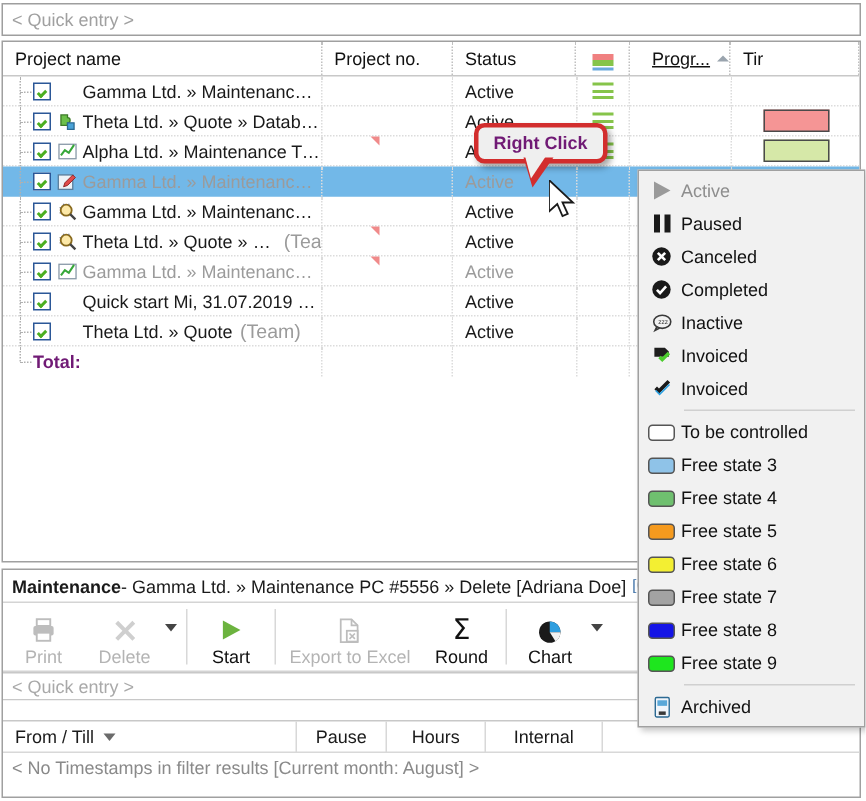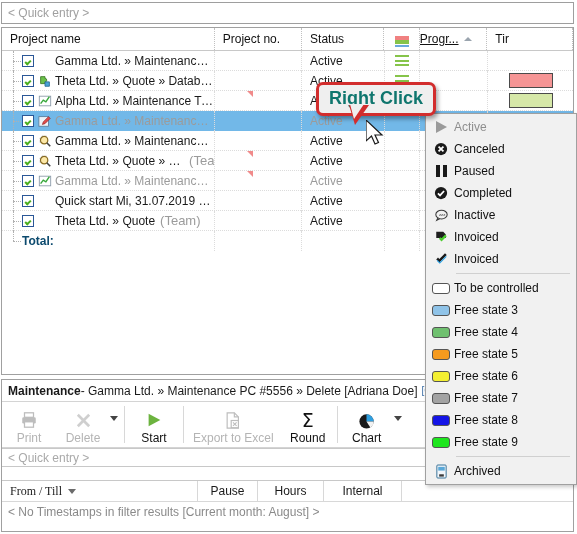--- a/index.html
+++ b/index.html
@@ -29,21 +29,21 @@
     font-size:12px;color:#111;
   }
   .grid-head .hc{
     box-sizing:border-box;padding:4px 0 0 8px;border-right:1px dotted #c0c0c0;
     white-space:nowrap;overflow:hidden;position:relative;
   }
   .c-name{width:251px;}
   .c-no{width:102px;}
   .c-status{width:96px;}
   .c-bars{width:42px;padding-left:0 !important;}
-  .c-prog{width:80px;padding-right:4px;padding-left:0 !important;text-decoration:underline;}
+  .c-prog{width:80px;text-align:right;padding-right:4px;padding-left:0 !important;text-decoration:underline;}
   .c-time{width:100px;}
 
   .sortcaret{
     display:inline-block;width:0;height:0;margin-left:5px;vertical-align:2px;
     border-left:4px solid transparent;border-right:4px solid transparent;
     border-bottom:4px solid #9aa4ae;
   }
 
   .rows{position:relative;}
   .row{display:flex;height:20px;align-items:center;position:relative;
@@ -87,21 +87,21 @@
   .barstack{width:14px;height:11px;display:flex;flex-direction:column;justify-content:space-between;}
   .barstack i{display:block;height:2px;background:#86c44a;}
   .barstack.multi i:nth-child(1){background:#f08080;}
   .barstack.multi i:nth-child(2){background:#f08080;}
   .barstack.multi i:nth-child(3){background:#86c44a;}
   .barstack.multi i:nth-child(4){background:#86c44a;}
   .barstack.multi i:nth-child(5){background:#6aa9dd;}
 
   .swatch{width:44px;height:15px;border:1px solid #4a4a4a;box-sizing:border-box;}
 
-  .total{padding-left:24px;color:#0c4a6e;font-weight:bold;font-size:12px;}
+  .total{padding-left:24px;color:#701a75;font-weight:bold;font-size:12px;}
 
   
   .ts-panel{position:absolute;left:1px;top:379px;width:573px;height:153px;
      border:1px solid #a0a0a0;box-sizing:border-box;background:#fff;overflow:hidden;}
   .ts-title{height:21px;display:flex;align-items:center;padding-left:6px;
      font-size:12px;border-bottom:1px solid #d4d4d4;white-space:nowrap;}
   .ts-title b{font-weight:bold;}
   .ts-title .blue{color:#3a6ea5;font-size:10px;margin-left:4px;}
 
   .ts-toolbar{height:45px;display:flex;align-items:stretch;border-bottom:1px solid #d4d4d4;}
@@ -117,21 +117,21 @@
   .ts-quick{height:19px;display:flex;align-items:center;padding-left:6px;
       color:#a9a9a9;font-size:12px;border:1px solid #c8c8c8;border-left:0;border-right:0;
       box-sizing:border-box;}
 
   .ts-gap{height:13px;background:#fff;}
 
   .ts-head{height:22px;display:flex;align-items:center;font-size:12px;
       border-top:1px solid #c8c8c8;border-bottom:1px solid #d8d8d8;box-sizing:border-box;}
   .th{box-sizing:border-box;height:21px;display:flex;align-items:center;
       border-right:1px solid #d8d8d8;padding:0 8px;white-space:nowrap;}
-  .th.fromtill{width:196px;font-family:Liberation Serif, serif;}
+  .th.fromtill{width:196px;}
   .th.pause{width:60px;justify-content:center;}
   .th.hours{width:66px;justify-content:center;}
   .th.internal{width:78px;justify-content:center;}
   .th.rest{flex:1;border-right:0;}
   .hcaret{display:inline-block;width:0;height:0;margin-left:6px;
      border-left:4px solid transparent;border-right:4px solid transparent;
      border-top:5px solid #6b6b6b;}
 
   .ts-empty{height:20px;display:flex;align-items:center;padding-left:6px;
       color:#8a8a8a;font-size:12px;}
@@ -152,21 +152,21 @@
   
   .g-play{width:0;height:0;border-left:11px solid #9a9a9a;
       border-top:6px solid transparent;border-bottom:6px solid transparent;}
   .g-pause{display:flex;gap:3px;}
   .g-pause i{width:4px;height:12px;background:#1a1a1a;display:block;}
 
   
   .callout{position:absolute;left:316px;top:82px;z-index:60;}
   .bubble{
     background:#efefef;border:3px solid #d22d2d;border-radius:7px;
-    padding:3px 10px 4px 10px;font-weight:bold;font-size:18px;color:#0f766e;
+    padding:3px 10px 4px 10px;font-weight:bold;font-size:12px;color:#701a75;
     box-shadow:2px 3px 4px rgba(0,0,0,.35);position:relative;
   }
   .tail{position:absolute;left:30px;top:20px;width:0;height:0;
     border-left:6px solid transparent;border-right:14px solid transparent;
     border-top:20px solid #d22d2d;}
   .tail-in{position:absolute;left:31px;top:19px;width:0;height:0;
     border-left:4px solid transparent;border-right:10px solid transparent;
     border-top:15px solid #efefef;}
 
   .cursor{position:absolute;left:366px;top:120px;z-index:70;}
@@ -490,35 +490,35 @@
 
   <div class="ctx" id="ctx">
       <div class="mi dim">
         <span class="ig">
           <span class="g-play"></span>
         </span>
         <span class="lbl">Active</span>
       </div>
       <div class="mi">
         <span class="ig">
+          <span class="g-pause">
+            <i></i>
+            <i></i>
+          </span>
+        </span>
+        <span class="lbl">Paused</span>
+      </div>
+      <div class="mi">
+        <span class="ig">
           <svg width="14" height="14" viewBox="0 0 16 16">
             <circle cx="8" cy="8" r="7" fill="#1a1a1a"></circle>
             <path d="M5.2 5.2l5.6 5.6M10.8 5.2l-5.6 5.6" stroke="#fff" stroke-width="2"></path>
           </svg>
         </span>
         <span class="lbl">Canceled</span>
-      </div>
-      <div class="mi">
-        <span class="ig">
-          <span class="g-pause">
-            <i></i>
-            <i></i>
-          </span>
-        </span>
-        <span class="lbl">Paused</span>
       </div>
       <div class="mi">
         <span class="ig">
           <svg width="14" height="14" viewBox="0 0 16 16">
             <circle cx="8" cy="8" r="7" fill="#1a1a1a"></circle>
             <path d="M4.5 8.3l2.4 2.4 4.6-5" fill="none" stroke="#fff" stroke-width="2"></path>
           </svg>
         </span>
         <span class="lbl">Completed</span>
       </div>

